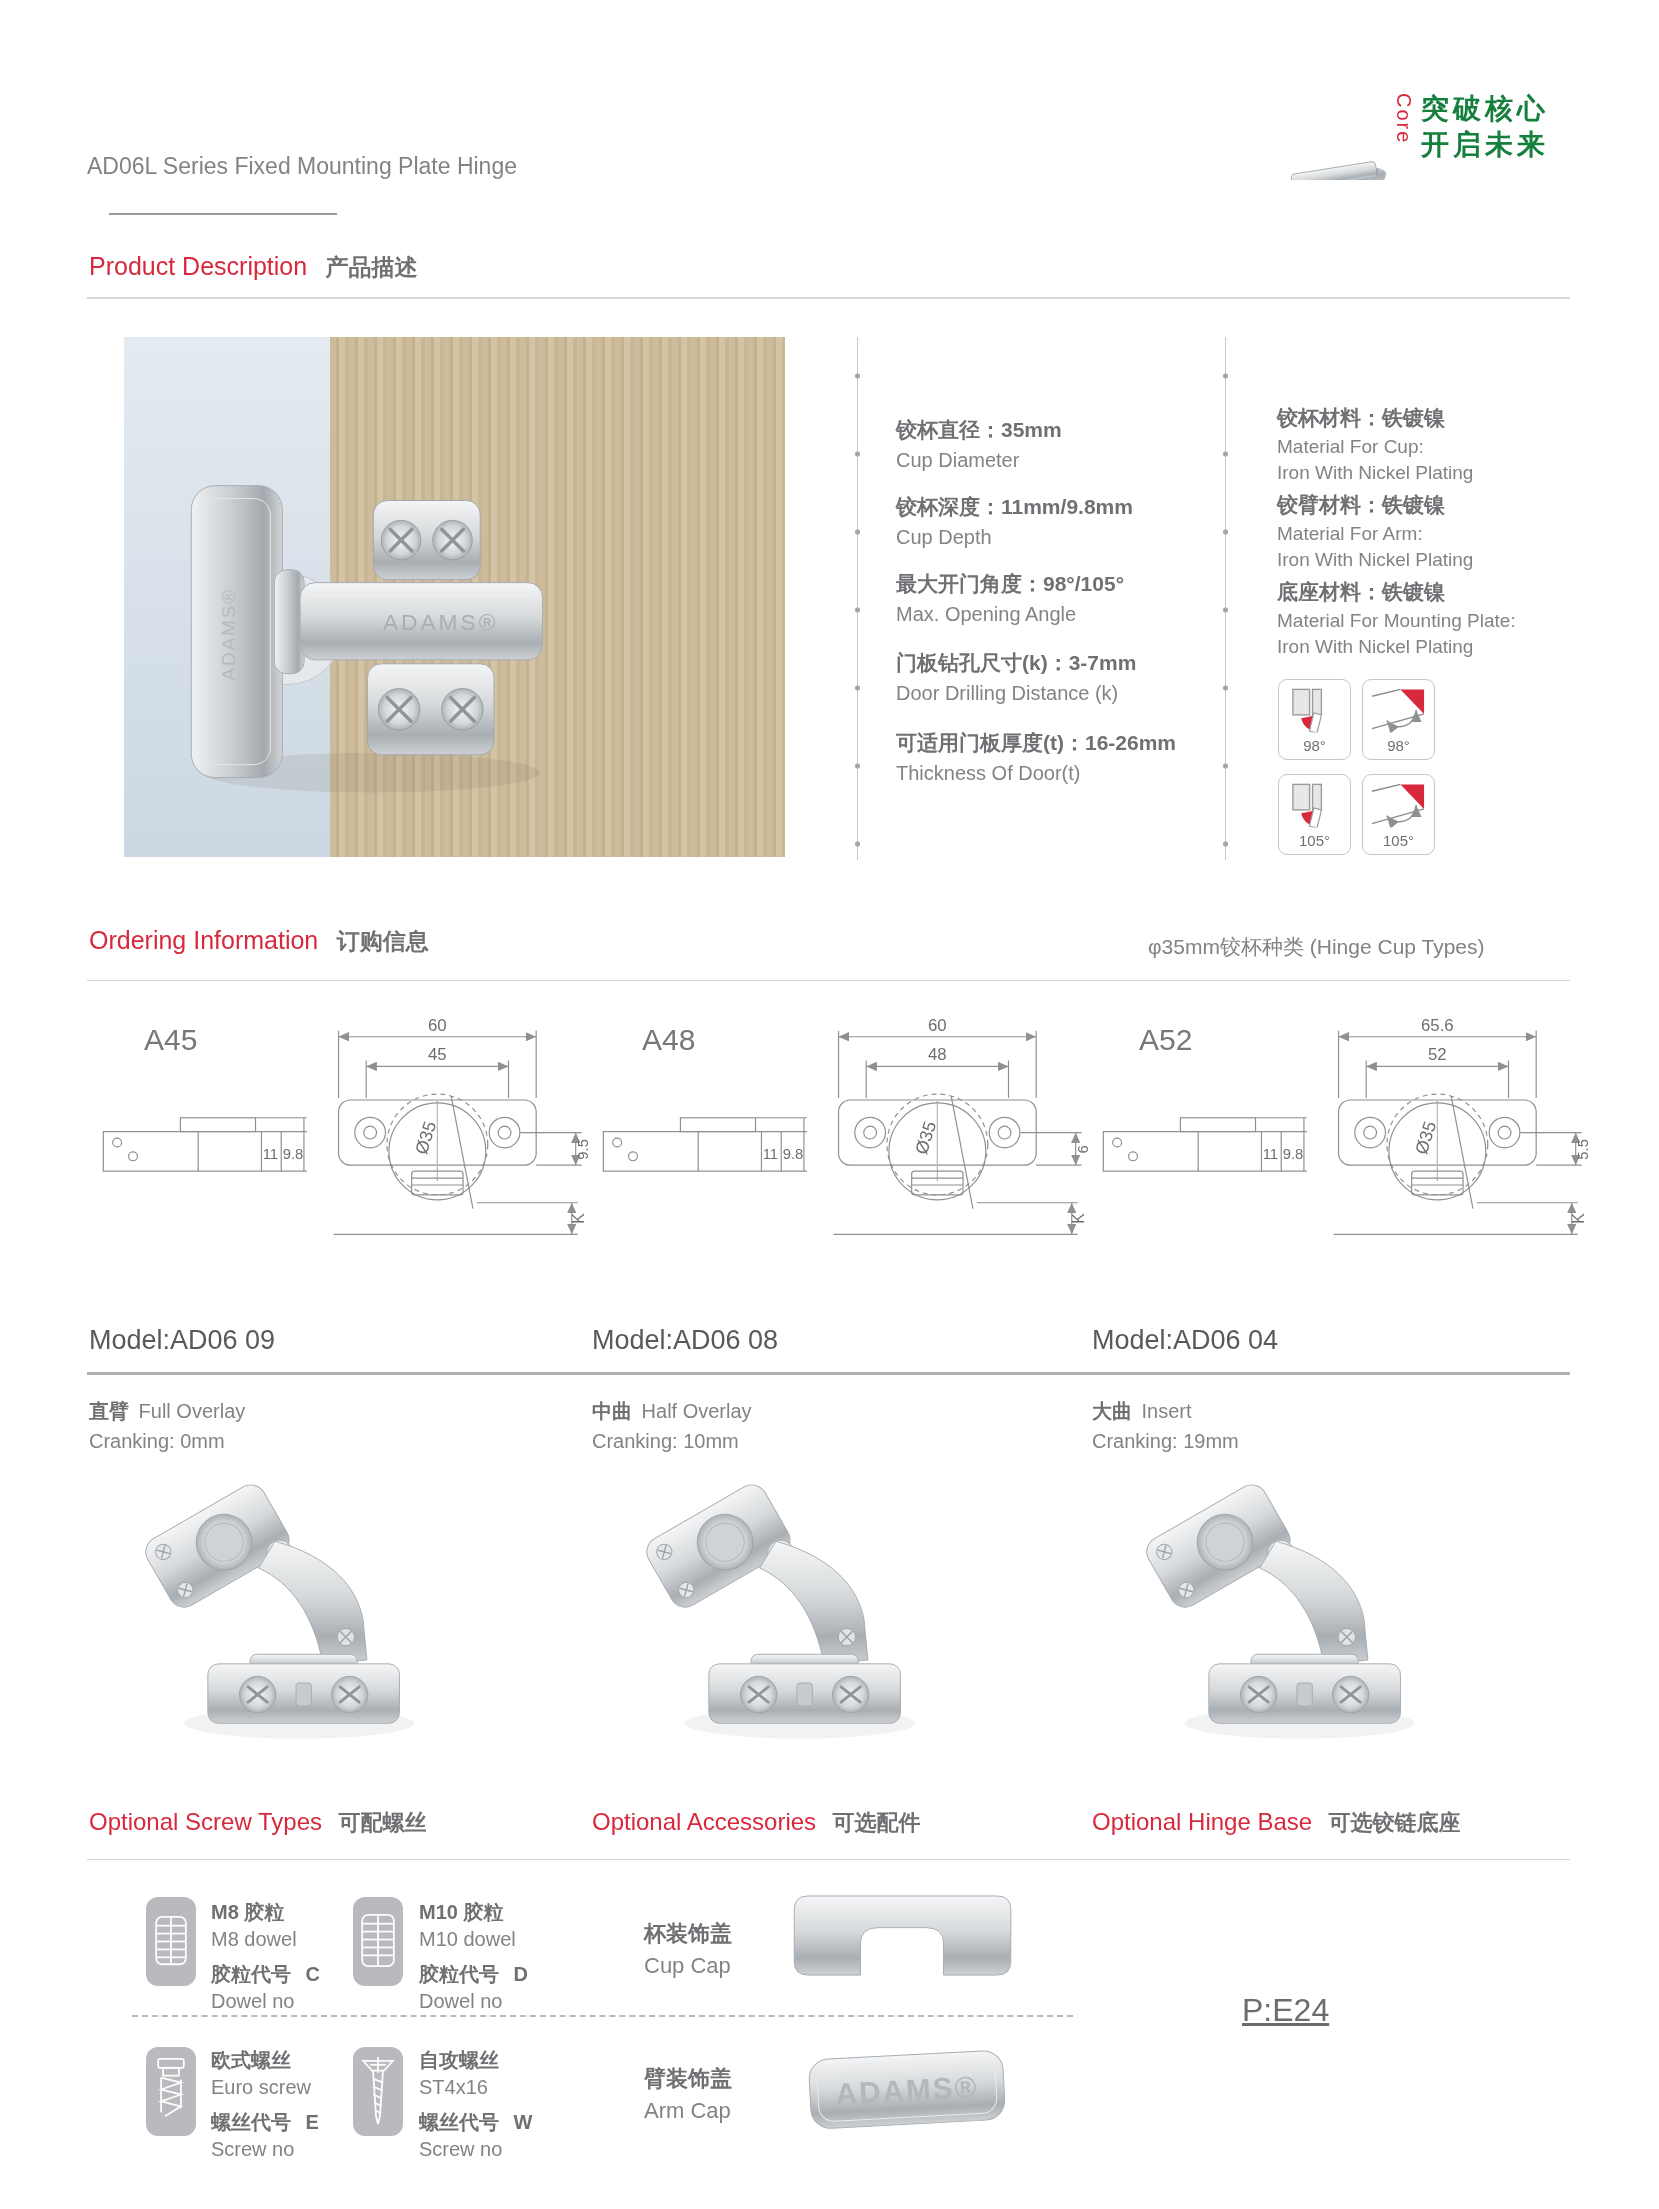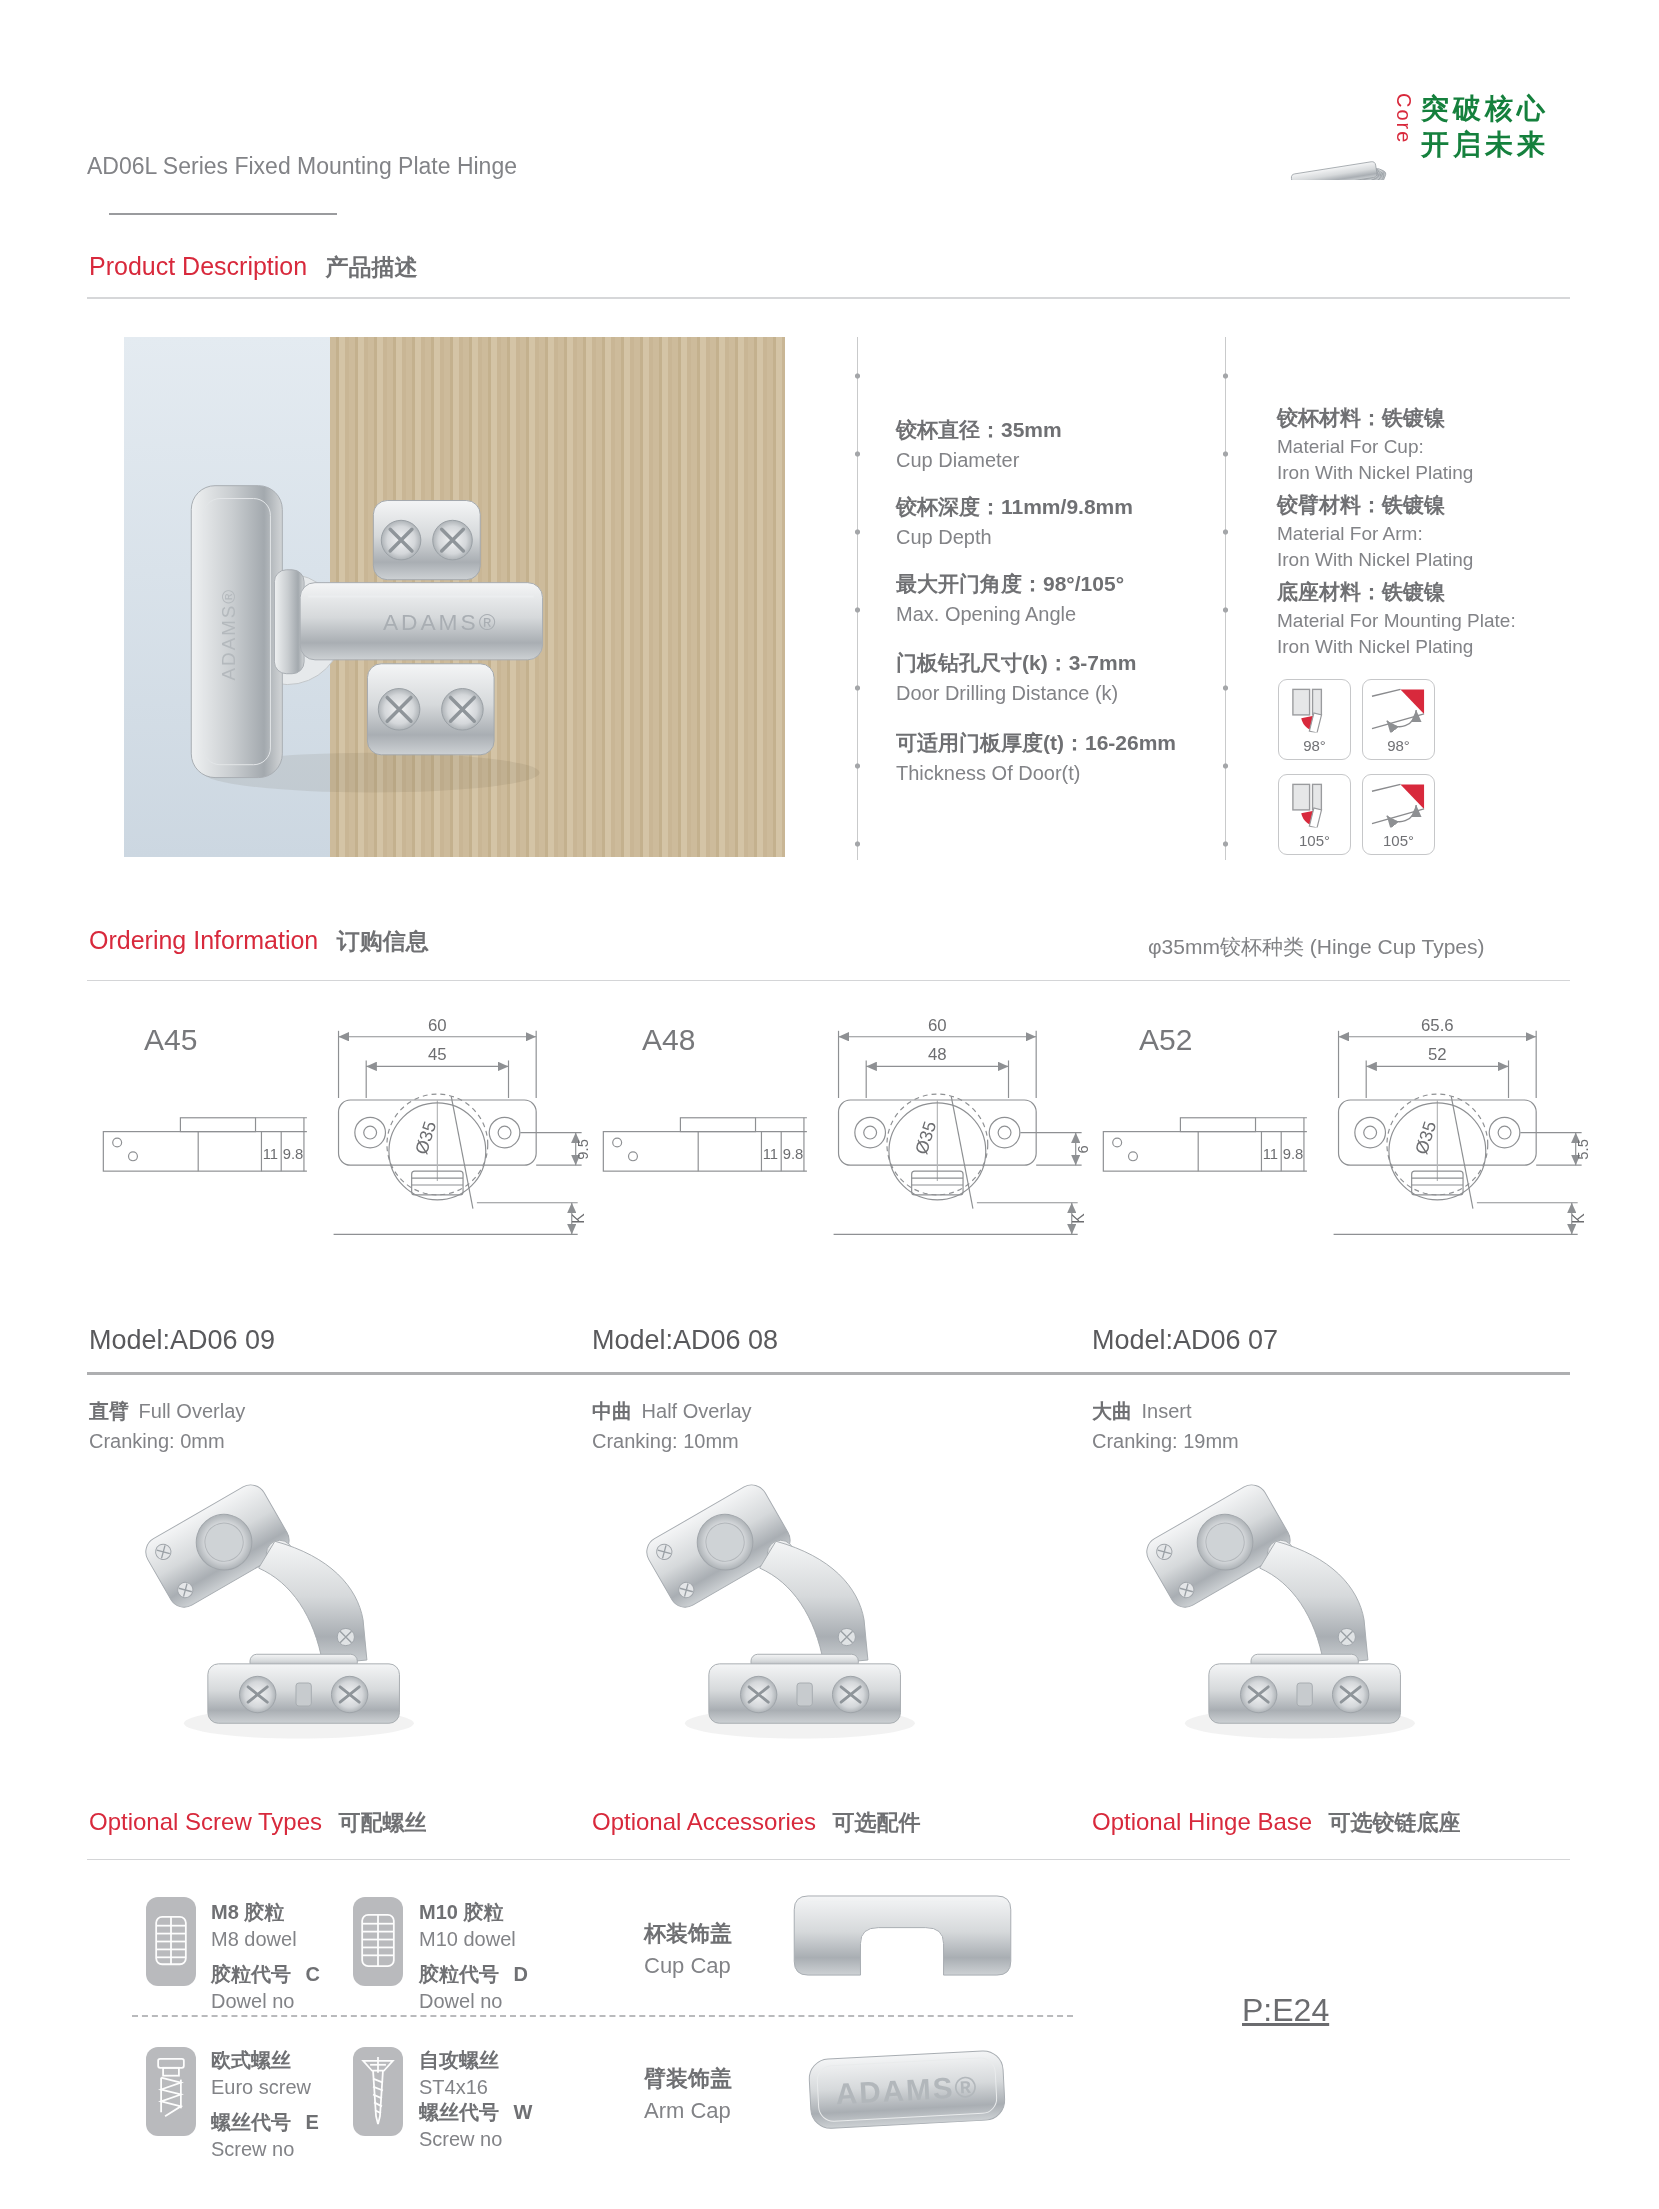--- a/index.html
+++ b/index.html
@@ -391,21 +391,21 @@
       <text x="181" y="146" font-size="15">11</text>
       <text x="204" y="146" font-size="15">9.8</text>
       <text x="344" y="126" font-size="18" transform="rotate(-73 344 126)">Ø35</text>
       <text x="502" y="136" font-size="15" transform="rotate(-90 502 136)">5.5</text>
       <text x="498" y="206" font-size="16" transform="rotate(-90 498 206)">K</text>
     </g>
   </svg>
 
   <div class="abs model-name" style="left:89px;top:1325px;">Model:AD06 09</div>
   <div class="abs model-name" style="left:592px;top:1325px;">Model:AD06 08</div>
-  <div class="abs model-name" style="left:1092px;top:1325px;">Model:AD06 07</div>
+  <div class="abs model-name" style="left:1092px;top:1325px;">Model:AD06 04</div>
   <div class="thline" style="left:87px;top:1372px;width:1483px;"></div>
 
   <div class="abs model-type" style="left:89px;top:1398px;">
     <span class="cjkb">直臂</span>
     <span class="eng" style="margin-left:4px">Full Overlay</span>
   </div>
   <div class="abs model-crank" style="left:89px;top:1430px;">Cranking: 0mm</div>
   <div class="abs model-type" style="left:592px;top:1398px;">
     <span class="cjkb">中曲</span>
     <span class="eng" style="margin-left:4px">Half Overlay</span>
@@ -517,21 +517,21 @@
           <line x1="25" y1="10" x2="25" y2="26"></line>
           <line x1="17" y1="18" x2="33" y2="18"></line>
       <path d="M20,24 L23,70 L25,78 L27,70 L30,24"></path>
       <path d="M20,32 l10,4 M20,40 l10,4 M20,48 l9,4 M21,56 l8,4 M22,64 l6,3"></path>
     </g>
       </svg>
   </div>
   <div class="abs" style="left:419px;top:2047px;">
     <div class="sc-t1">自攻螺丝</div>
     <div class="sc-t2" style="margin-top:2px">ST4x16</div>
-    <div style="">
+    <div style="margin-top:10px">
       <span class="sc-t1">螺丝代号</span>
       <span class="sc-t1" style="margin-left:10px">W</span>
     </div>
     <div class="sc-t2" style="margin-top:2px">Screw no</div>
   </div>
 
   <div class="abs" style="left:644px;top:1919px;">
     <div class="acc-cn">杯装饰盖</div>
     <div class="acc-en">Cup Cap</div>
   </div>

